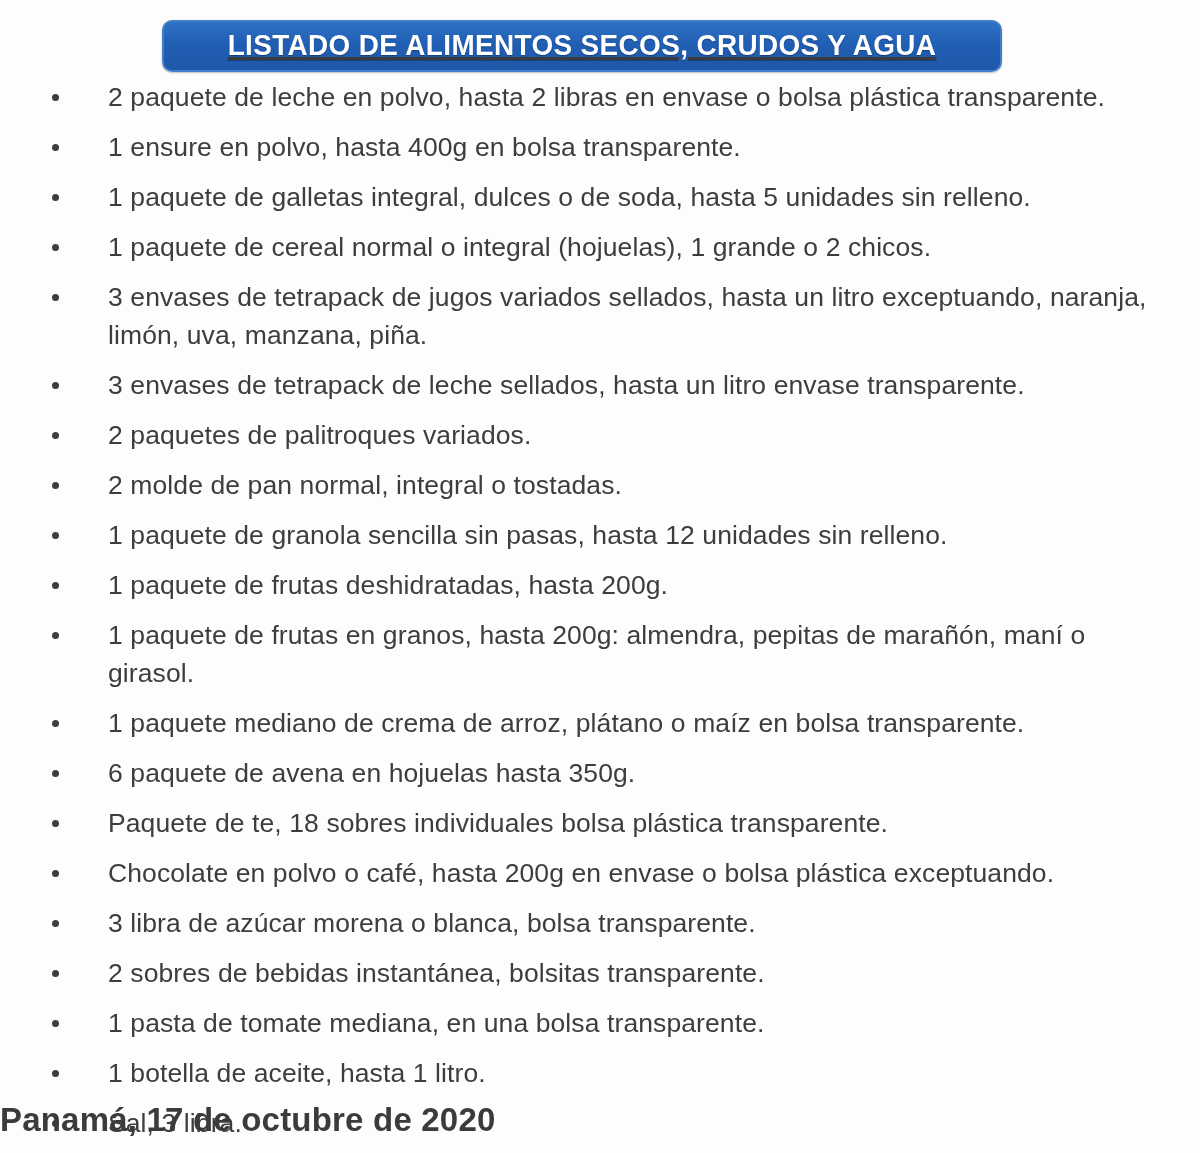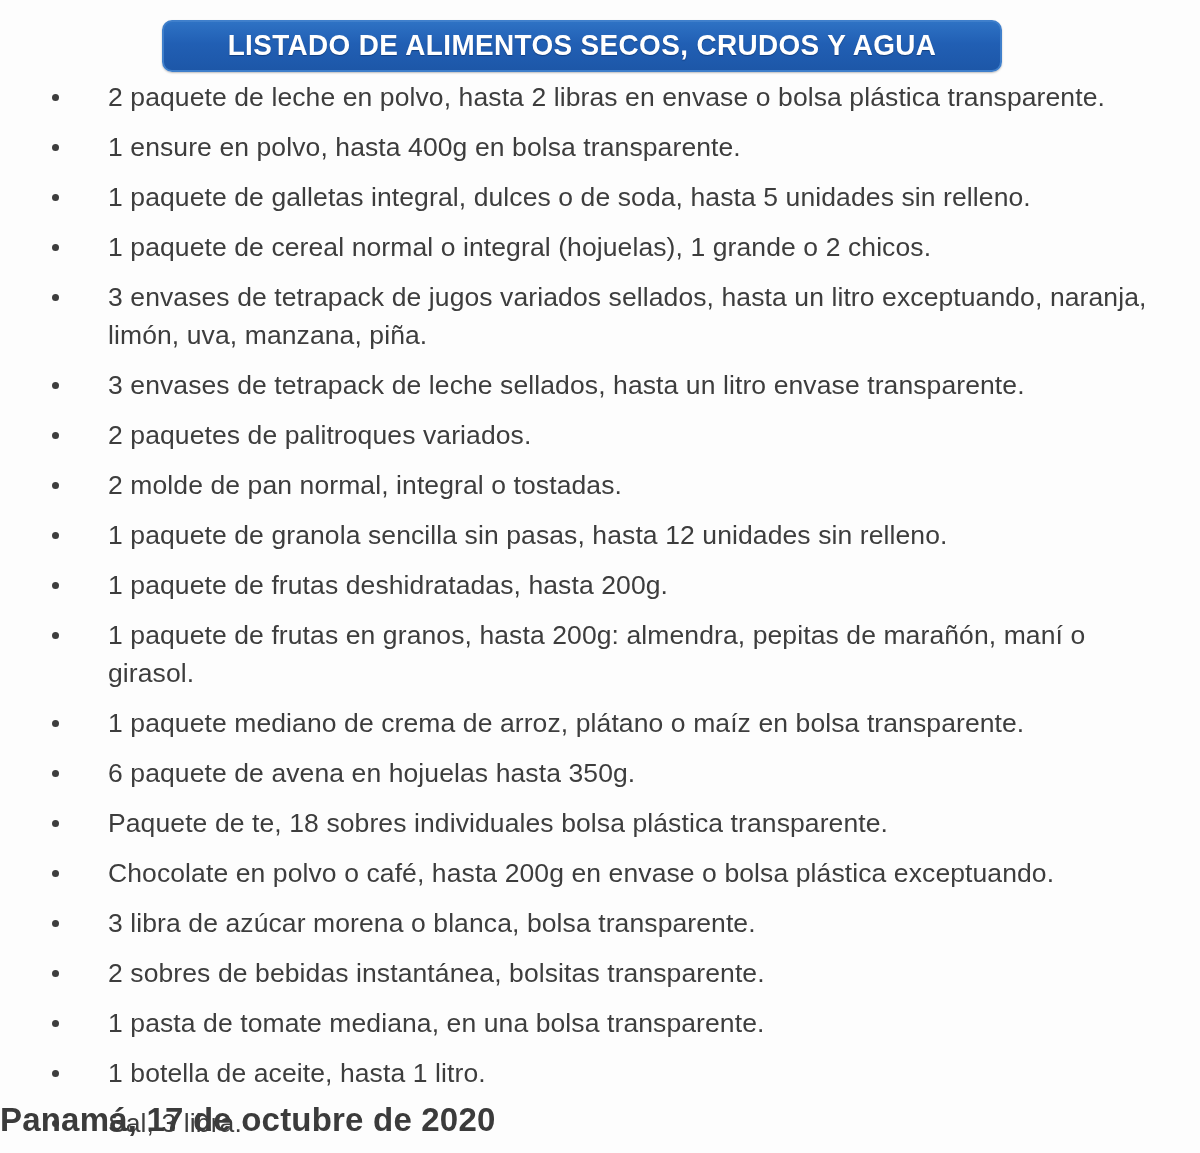--- a/index.html
+++ b/index.html
@@ -26,20 +26,21 @@
   }
 
   
   .banner-wrap {
     position: absolute;
     left: 0;
     top: 20px;
     width: 1164px;
     display: flex;
     justify-content: center;
+    text-decoration: underline;
   }
   .banner {
     display: inline-block;
     box-sizing: border-box;
     min-width: 840px;
     padding: 7px 26px 9px 26px;
     background: linear-gradient(180deg, #2e72c4 0%, #215fb4 45%, #1d57a8 100%);
     border: 2px solid #3f7fcb;
     border-radius: 10px;
     box-shadow: 0 1px 2px rgba(0,0,0,0.25);

